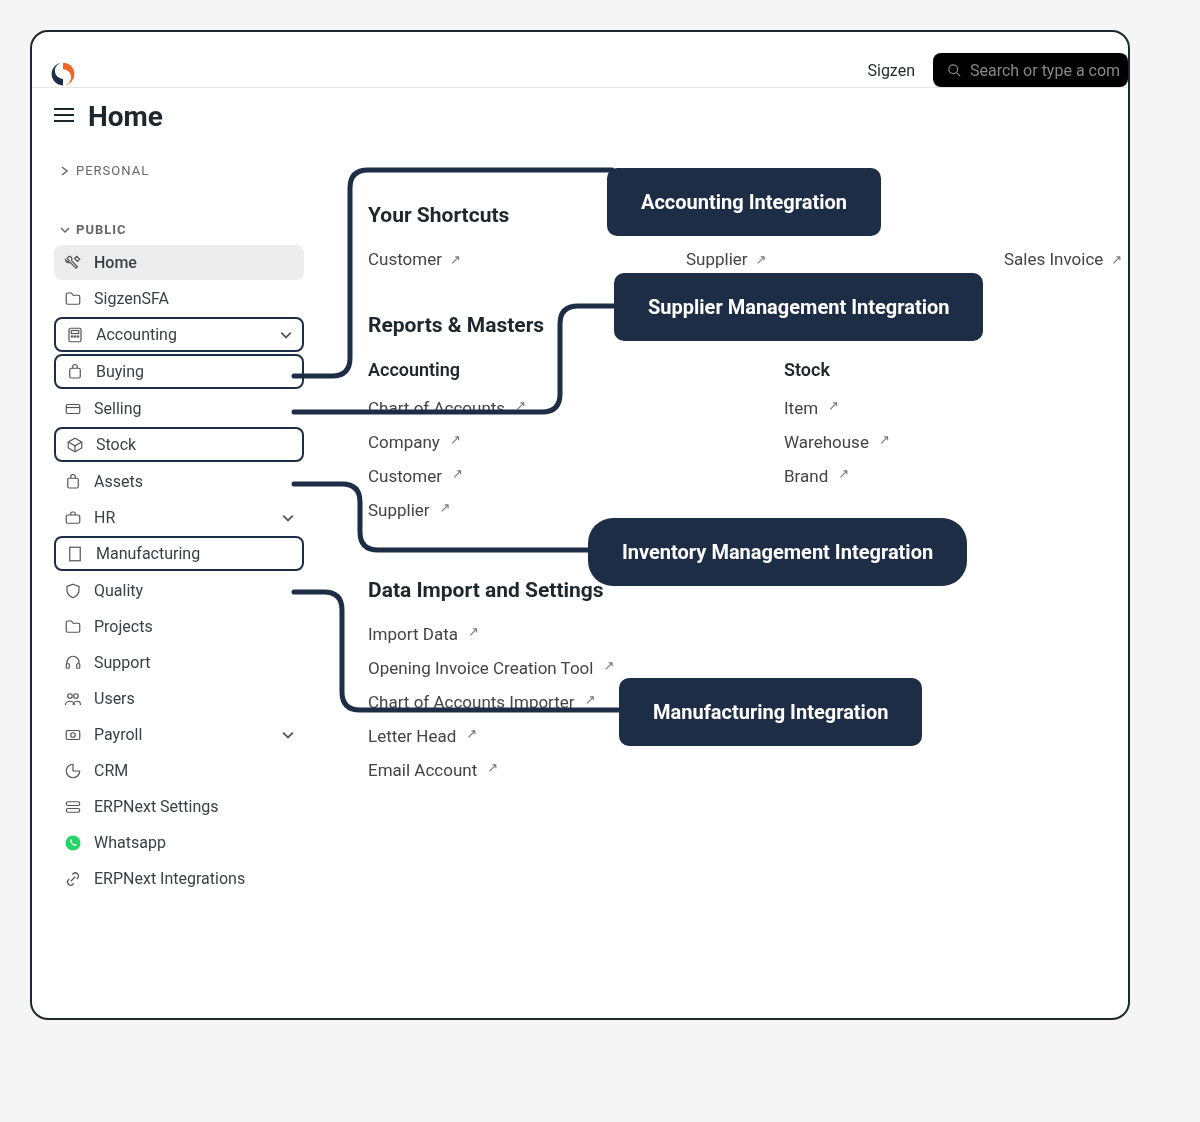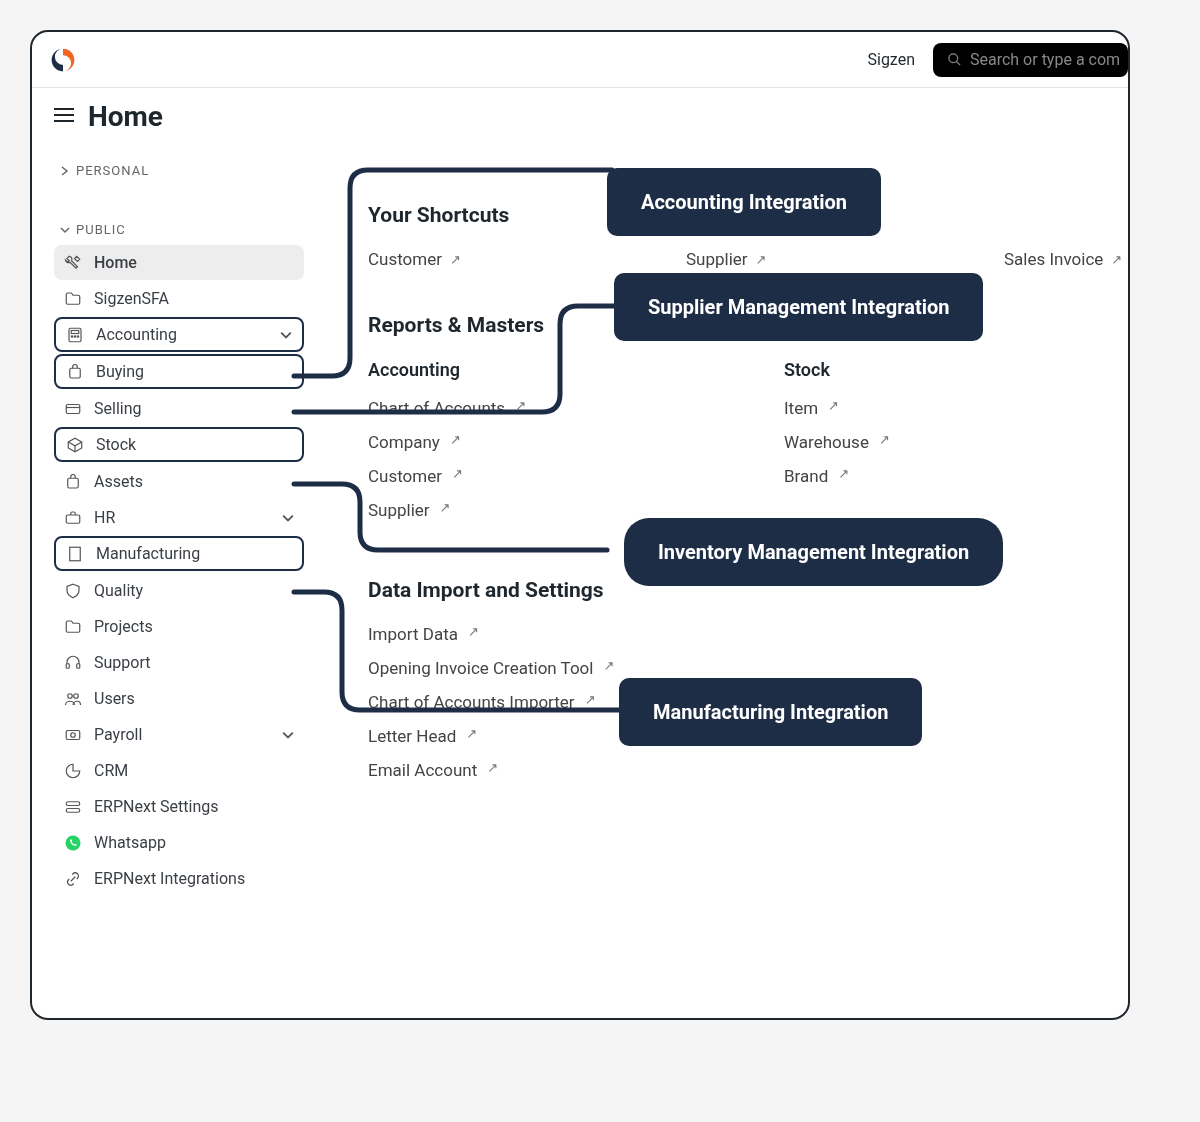--- a/index.html
+++ b/index.html
@@ -15,21 +15,21 @@
     width: 1100px;
     height: 990px;
     background: #fff;
     border: 2px solid #1f272e;
     border-radius: 18px;
     overflow: hidden;
   }
   
   .topbar {
     display: flex;
-    align-items: center;
+    align-items: flex-end;
     justify-content: space-between;
     height: 56px;
     padding: 0 0 0 18px;
     border-bottom: 1px solid #e5e5e5;
   }
   .logo {
     width: 26px; height: 26px;
   }
   .top-right {
     display: flex; align-items: center; gap: 18px;
@@ -71,21 +71,21 @@
   }
   .sb-section-header {
     display: flex; align-items: center;
     gap: 6px;
     color: #666;
     font-size: 13px;
     letter-spacing: 1px;
     padding: 8px 10px 8px 10px;
     cursor: pointer;
   }
-  .sb-section-header.public { margin-top: 28px; }
+  .sb-section-header.public { margin-top: 28px; font-weight: bold; }
   .sb-item {
     display: flex; align-items: center;
     gap: 12px;
     height: 35px;
     padding: 0 10px;
     border-radius: 8px;
     font-size: 16px;
     color: #3a3f45;
     cursor: pointer;
     margin: 0 4px 1px 4px;
@@ -449,16 +449,16 @@
 
     <path d="M262 380 L510 380 Q528 380 528 362 L528 292 Q528 274 546 274 L585 274"></path>
 
     <path d="M262 452 L310 452 Q328 452 328 470 L328 500 Q328 518 346 518 L575 518"></path>
 
     <path d="M262 560 L292 560 Q310 560 310 578 L310 660 Q310 678 328 678 L590 678"></path>
   </svg>
 
   <div class="callout" style="left:575px; top:104px;margin-top:32px;">Accounting Integration</div>
   <div class="callout" style="left:582px; top:241px;">Supplier Management Integration</div>
-  <div class="callout" style="left:592px; top:486px;border-radius:25px;">Inventory Management Integration</div>
+  <div class="callout" style="left:556px; top:486px;border-radius:25px;">Inventory Management Integration</div>
   <div class="callout" style="left:587px; top:646px;">Manufacturing Integration</div>
 
 </div>
 
 </body></html>

